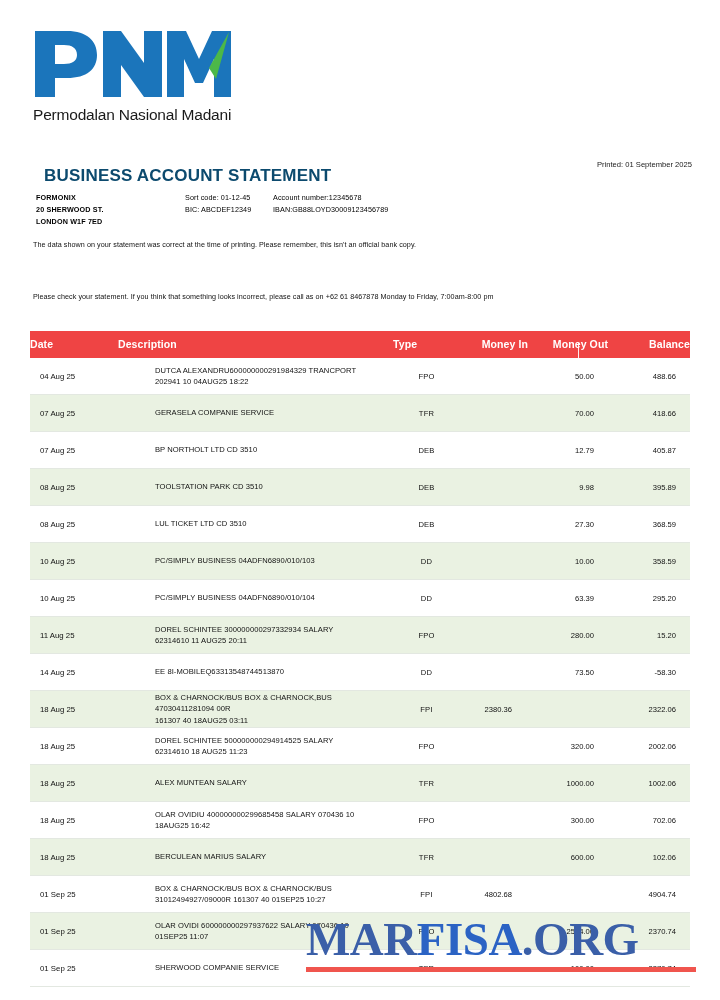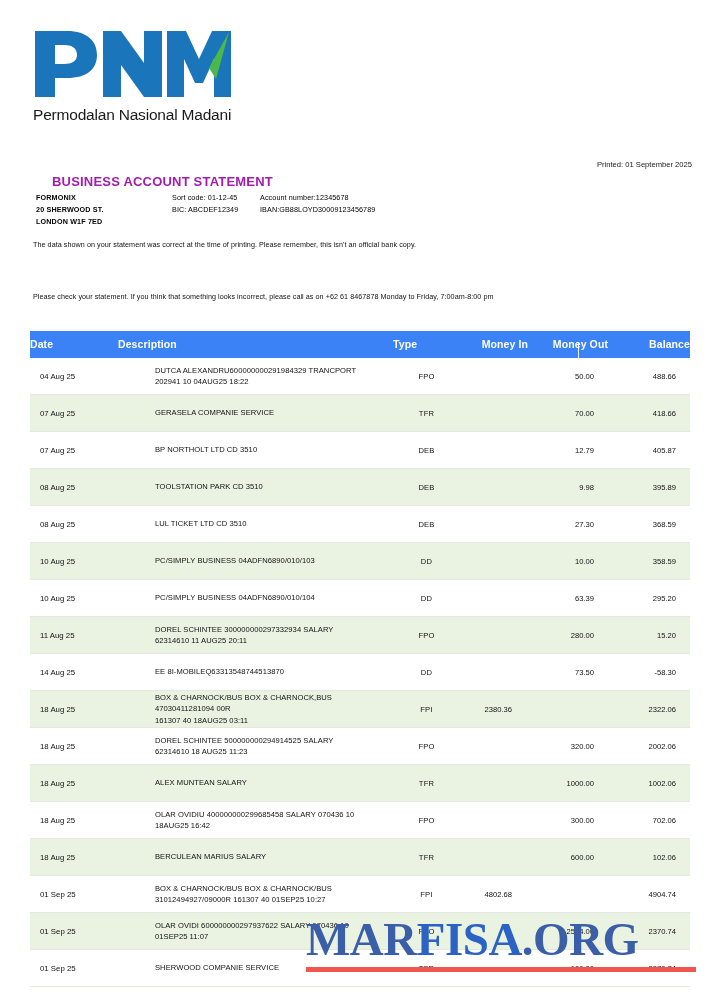--- a/index.html
+++ b/index.html
@@ -47,41 +47,41 @@
   .title-row {
     position: absolute;
     left: 36px;
     right: 28px;
     top: 158px;
     display: flex;
     align-items: flex-start;
     justify-content: space-between;
   }
   .doc-title {
-    font-size: 13px;
+    font-size: 17px;
     font-weight: bold;
     letter-spacing: 0.2px;
-    color: #a21caf;
-    margin: 16px;
+    color: #0c4a6e;
+    margin: 8px;
     white-space: nowrap;
   }
   .printed-on {
     font-size: 7.6px;
     color: #1a1a1a;
     padding-top: 2px;
     white-space: nowrap;
   }
 
   
   .meta-row {
     position: absolute;
     left: 36px;
     top: 192px;
     display: flex;
-    gap: 3px;
+    gap: 16px;
     font-size: 7.2px;
     line-height: 1.65;
   }
   .meta-addr {
     width: 133px;
     font-weight: bold;
     letter-spacing: 0.15px;
     color: #000;
   }
   .meta-addr div { white-space: nowrap; }
@@ -114,21 +114,21 @@
     left: 30px;
     top: 331px;
     width: 660px;
   }
   table.stmt {
     width: 100%;
     border-collapse: collapse;
     table-layout: fixed;
   }
   table.stmt thead th {
-    background: #3b82f6;
+    background: #ef4444;
     color: #ffffff;
     font-size: 10.5px;
     font-weight: bold;
     padding: 7px 0 8px 0;
     letter-spacing: 0.1px;
   }
   th.c-date   { width: 88px;  text-align: left;  padding-left: 10px; }
   th.c-desc   { width: 275px; text-align: left;  padding-left: 10px; }
   th.c-type   { width: 60px;  text-align: left;  padding-left: 4px;  }
   th.c-in     { width: 75px;  text-align: right; padding-right: 8px; }

